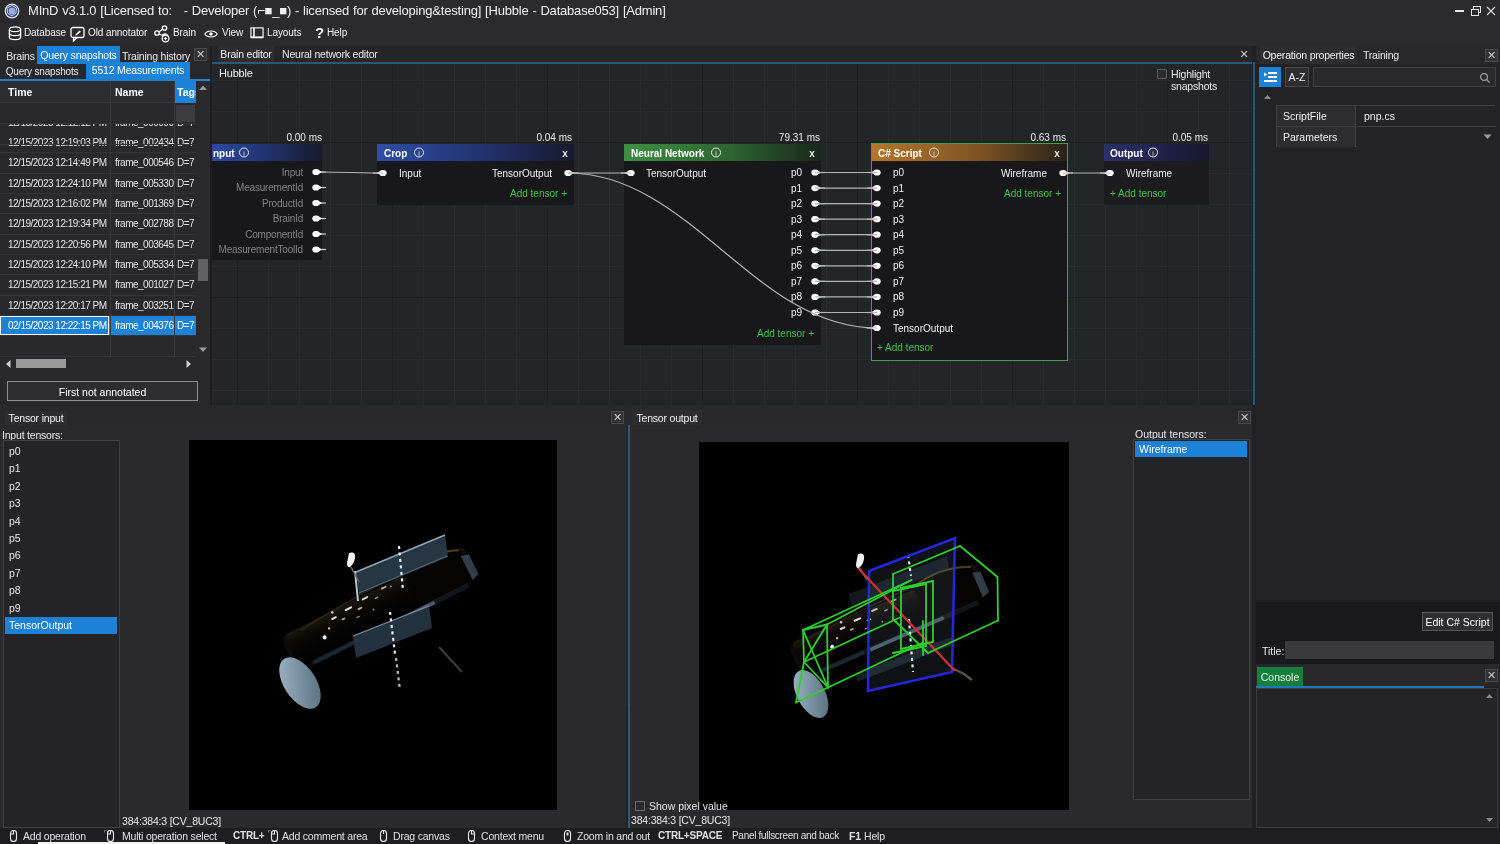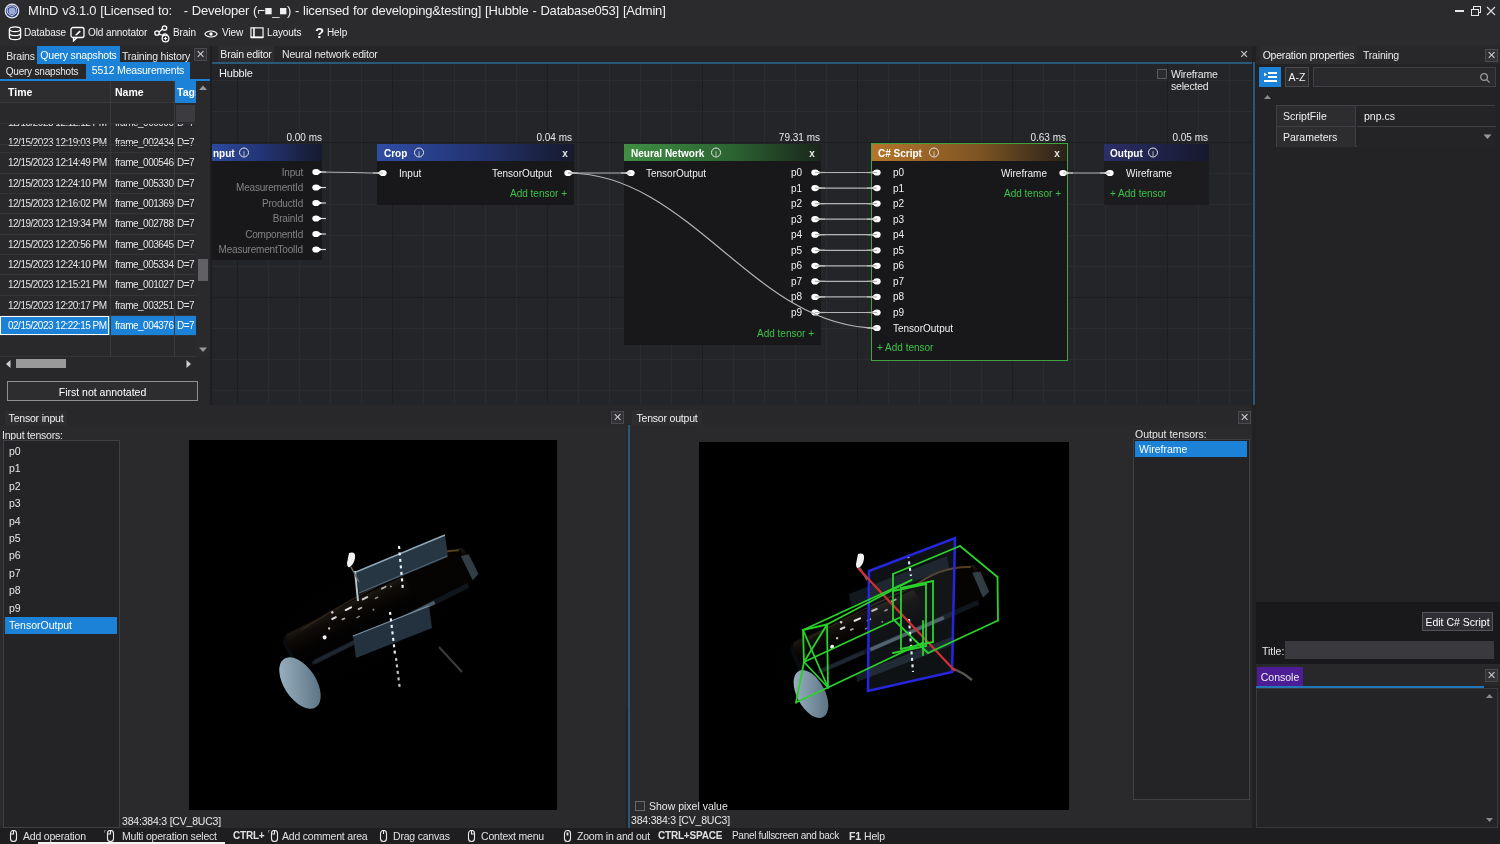--- a/index.html
+++ b/index.html
@@ -234,21 +234,21 @@
   <div class="abs" style="left:210px;top:46px;width:2px;height:359px;background:#1e1e21"></div>
 
   <div class="abs" id="canvas-wrap">
     <div class="ptab" style="position:absolute;left:6px;top:0;width:56px;height:16px;padding-top:2px;background:#2d2d30">Brain editor</div>
     <div class="abs small" style="left:70px;top:2px">Neural network editor</div>
     <div class="xbtn" style="left:1026px;top:3px;width:12px;height:12px;border:none;background:none">✕</div>
     <div class="abs" style="left:0;top:16px;width:1040px;height:2px;background:#28587a"></div>
     <div id="nodecanvas">
       <div class="abs small" style="left:7px;top:3px;color:#f0f0f0;font-size:11px">Hubble</div>
       <div class="abs" style="left:945px;top:5px;width:10px;height:10px;border:1px solid #5a5a5e;background:#2c2c2f"></div>
-      <div class="abs" style="left:959px;top:4px;font-size:10.5px;color:#e8e8e8;letter-spacing:-0.2px">Wireframe selected</div>
+      <div class="abs" style="left:959px;top:4px;font-size:10.5px;color:#e8e8e8;letter-spacing:-0.2px">Highlight snapshots</div>
       <svg class="abs" style="left:0;top:0" width="1040" height="340" viewBox="212 64 1040 340">
         <defs>
           <linearGradient id="gBlue" x1="0" y1="0" x2="1" y2="0">
             <stop offset="0" stop-color="#2e4da4"></stop>
               <stop offset="0.5" stop-color="#233474"></stop>
               <stop offset="1" stop-color="#161a2c"></stop>
           </linearGradient>
           <linearGradient id="gNavy" x1="0" y1="0" x2="1" y2="0">
             <stop offset="0" stop-color="#2a2f68"></stop>
               <stop offset="1" stop-color="#16182c"></stop>
@@ -454,21 +454,21 @@
           </svg>
       </div>
     </div>
 
     <div class="abs" style="left:0;top:556px;width:244px;height:62px;background:#19191c"></div>
     <div class="abs" style="left:166px;top:566px;width:71px;height:19px;background:#2f2f33;border:1px solid #55555a;color:#fff;font-size:10.5px;text-align:center;padding-top:3px">Edit C# Script</div>
     <div class="abs" style="left:6px;top:599px;font-size:10.5px;color:#e8e8e8">Title:</div>
     <div class="abs" style="left:29px;top:595px;width:209px;height:18px;background:#3a3a3e"></div>
 
     <div class="abs" style="left:0;top:618px;width:244px;height:22px;background:#28282b"></div>
-    <div class="abs" style="left:1px;top:621px;width:46px;height:19px;background:#4c1d95;color:#f0f0f0;font-size:10.5px;text-align:center;padding-top:4px">Console</div>
+    <div class="abs" style="left:1px;top:621px;width:46px;height:19px;background:#15803d;color:#f0f0f0;font-size:10.5px;text-align:center;padding-top:4px">Console</div>
     <div class="xbtn" style="left:229px;top:623px;width:13px;height:13px">✕</div>
     <div class="abs" style="left:0;top:640px;width:228px;height:2px;background:#2277bb"></div>
     <div class="abs" style="left:0;top:642px;width:242px;height:140px;background:#242427;border:1px solid #3a3a3e">
       <svg style="position:absolute;right:3px;top:4px" width="9" height="6">
           <path d="M1 5 L4.5 1 L8 5 Z" fill="#8a8a8a"></path>
         </svg>
       <svg style="position:absolute;right:3px;bottom:4px" width="9" height="6">
           <path d="M1 1 L4.5 5 L8 1 Z" fill="#8a8a8a"></path>
         </svg>
     </div>

